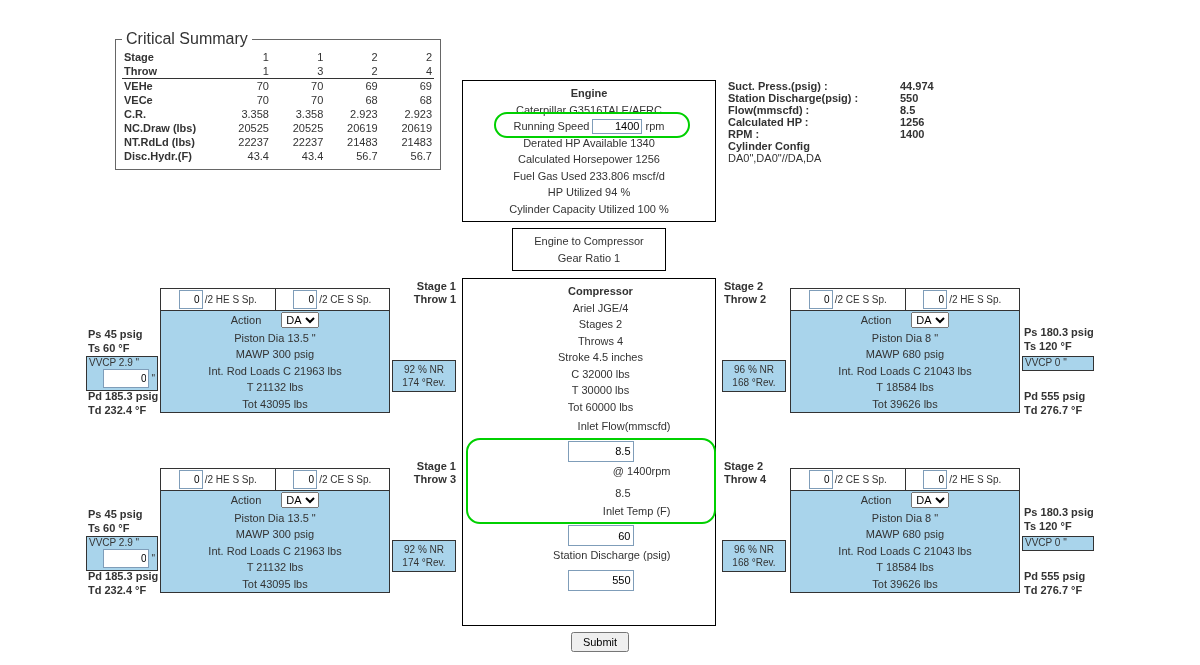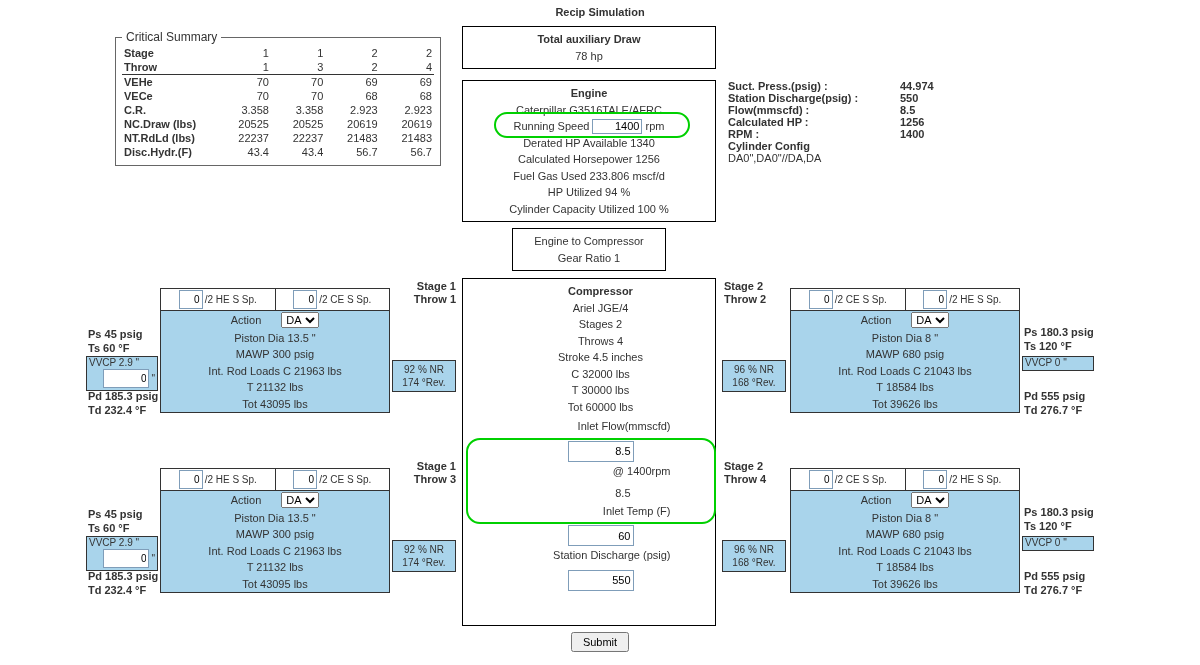--- a/index.html
+++ b/index.html
@@ -30,21 +30,21 @@
     top: 30px;
     left: 115px;
     width: 326px;
   }
   fieldset.cs {
     border: 1px solid #666;
     padding: 2px 6px 6px 6px;
     margin: 0;
   }
   fieldset.cs legend {
-    font-size: 12px;
+    font-size: 16px;
     padding: 0 4px;
     color: #333;
   }
   table.cs-table {
     width: 100%;
     border-collapse: collapse;
     font-size: 11px;
   }
   table.cs-table td {
     padding: 1px 2px;
@@ -175,21 +175,20 @@
   .comp-fields .row { display:flex; align-items:center; justify-content: flex-end; gap:6px; margin:1px 0;flex-direction:column;}
   .comp-fields .lbl { width:140px; text-align:right; }
   .comp-fields input { width:60px; height:17px; font-size:11px; text-align:right; border:1px solid #7f9db9;}
   .submit-wrap { position:absolute; left:0; right:0; top:632px; text-align:center;}
   .submit-wrap button { font-size:11px; padding:2px 10px; }
 </style>
 </head>
 <body>
 
 <div class="page">
-  <div class="title">Recip Simulation</div>
 
   <div class="critical">
     <fieldset class="cs">
       <legend>Critical Summary</legend>
       <table class="cs-table">
         <tbody>
             <tr>
           <td class="cs-label">Stage</td>
           <td class="cs-num">1</td>
           <td class="cs-num">1</td>
@@ -243,24 +242,20 @@
           <td class="cs-num">43.4</td>
           <td class="cs-num">43.4</td>
           <td class="cs-num">56.7</td>
           <td class="cs-num">56.7</td>
         </tr>
       </tbody>
         </table>
     </fieldset>
   </div>
 
-  <div class="center-box" style="top:26px;">
-    <div class="center-title">Total auxiliary Draw</div>
-    <div>78 hp</div>
-  </div>
 
   <div class="center-box" style="top:80px;">
     <div class="center-title">Engine</div>
     <div>Caterpillar G3516TALE/AFRC</div>
     <div>
       <span>Running Speed</span>
       <input class="small-in" style="width: 50px;" value="1400">
       <span>rpm</span>
     </div>
     <div>Derated HP Available 1340</div>

